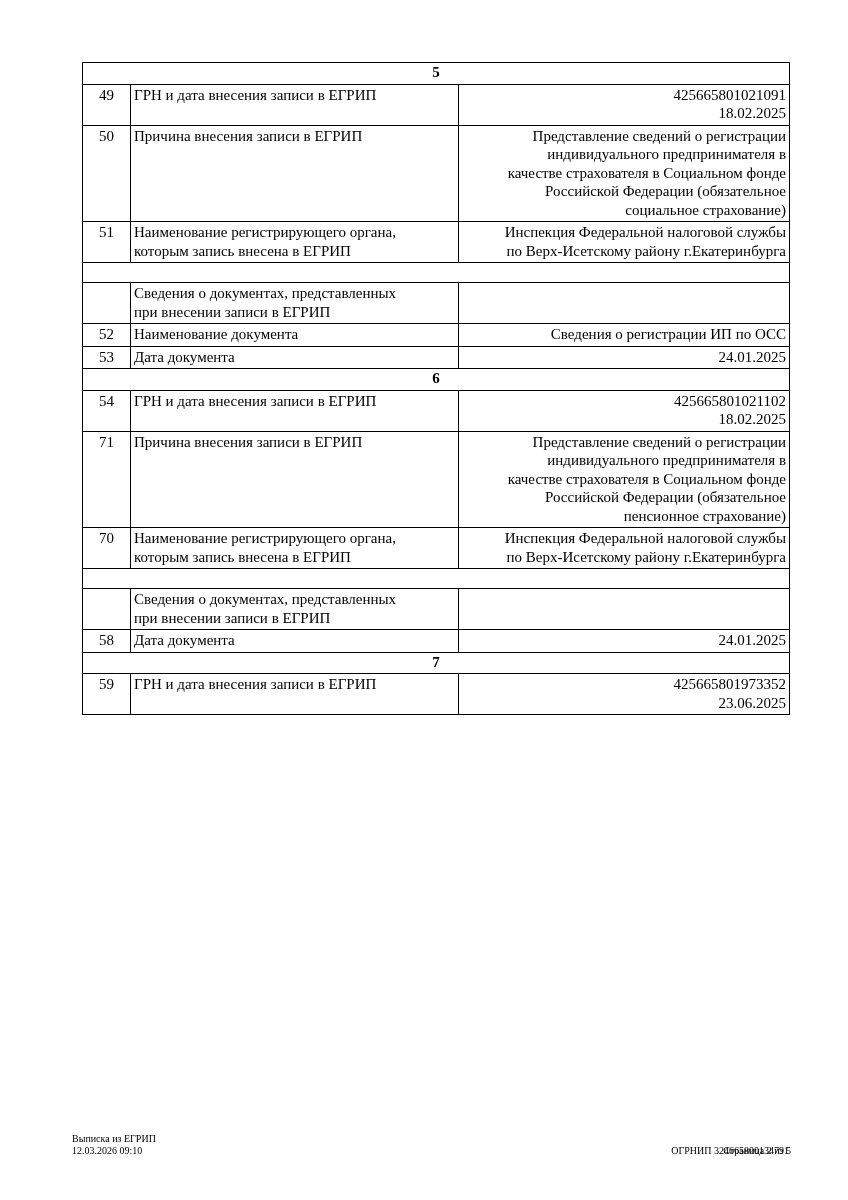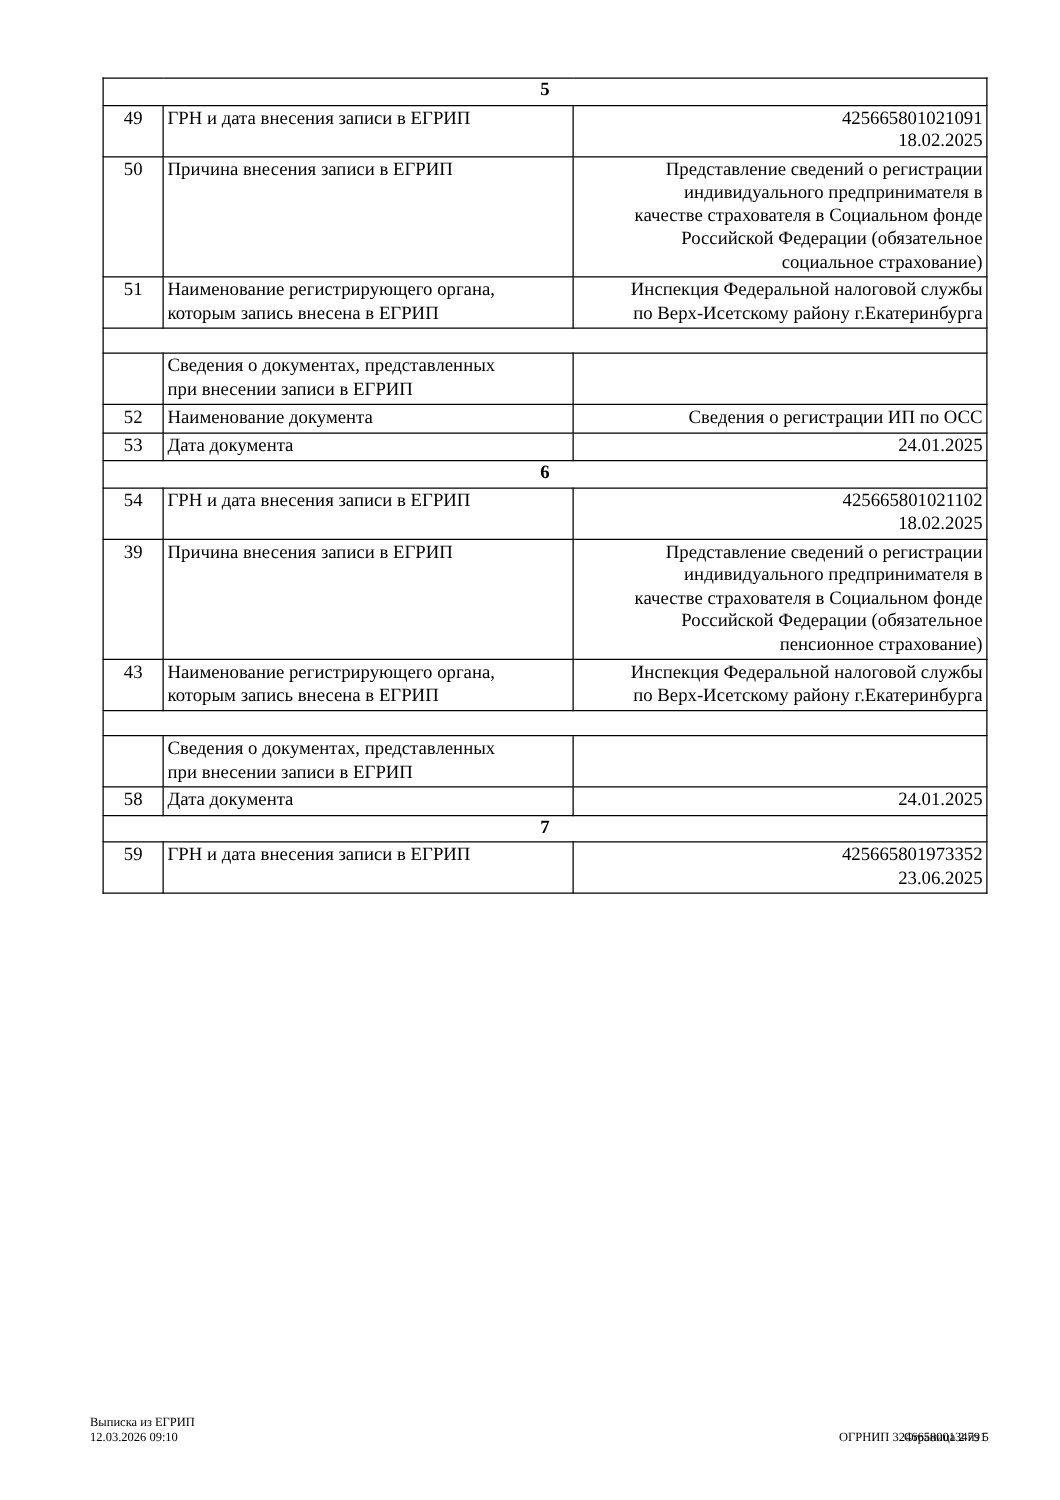--- a/index.html
+++ b/index.html
@@ -125,30 +125,30 @@
         <tr class="section-row">
           <td colspan="3">6</td>
         </tr>
         <tr>
           <td class="num-cell">54</td>
           <td class="label-cell">ГРН и дата внесения записи в ЕГРИП</td>
           <td class="value-cell">425665801021102
 18.02.2025</td>
         </tr>
         <tr>
-          <td class="num-cell">39</td>
+          <td class="num-cell">71</td>
           <td class="label-cell">Причина внесения записи в ЕГРИП</td>
           <td class="value-cell">Представление сведений о регистрации
 индивидуального предпринимателя в
 качестве страхователя в Социальном фонде
 Российской Федерации (обязательное
 пенсионное страхование)</td>
         </tr>
         <tr>
-          <td class="num-cell">43</td>
+          <td class="num-cell">70</td>
           <td class="label-cell">Наименование регистрирующего органа,
 которым запись внесена в ЕГРИП</td>
           <td class="value-cell">Инспекция Федеральной налоговой службы
 по Верх-Исетскому району г.Екатеринбурга</td>
         </tr>
         <tr class="spacer-row">
           <td colspan="3"></td>
         </tr>
         <tr>
           <td class="num-cell"></td>

